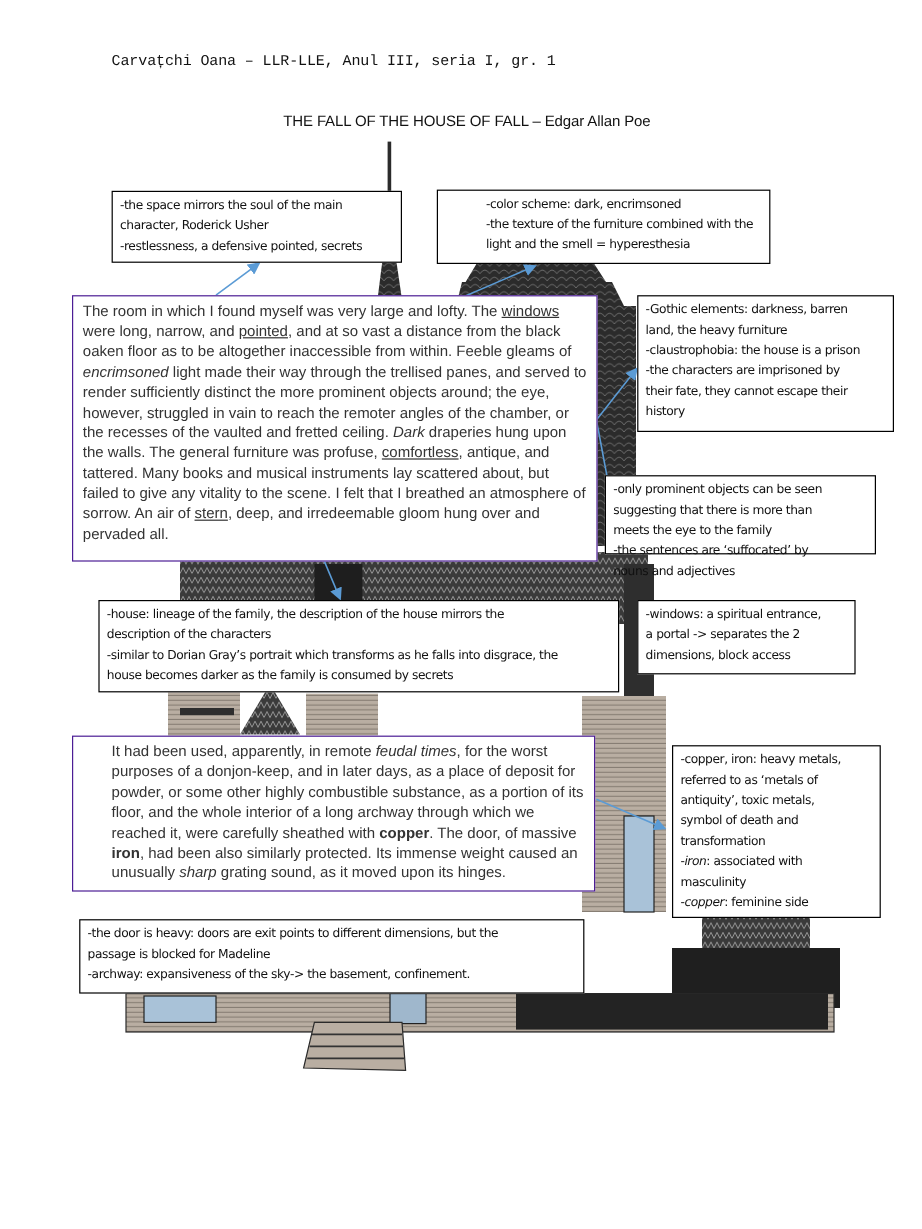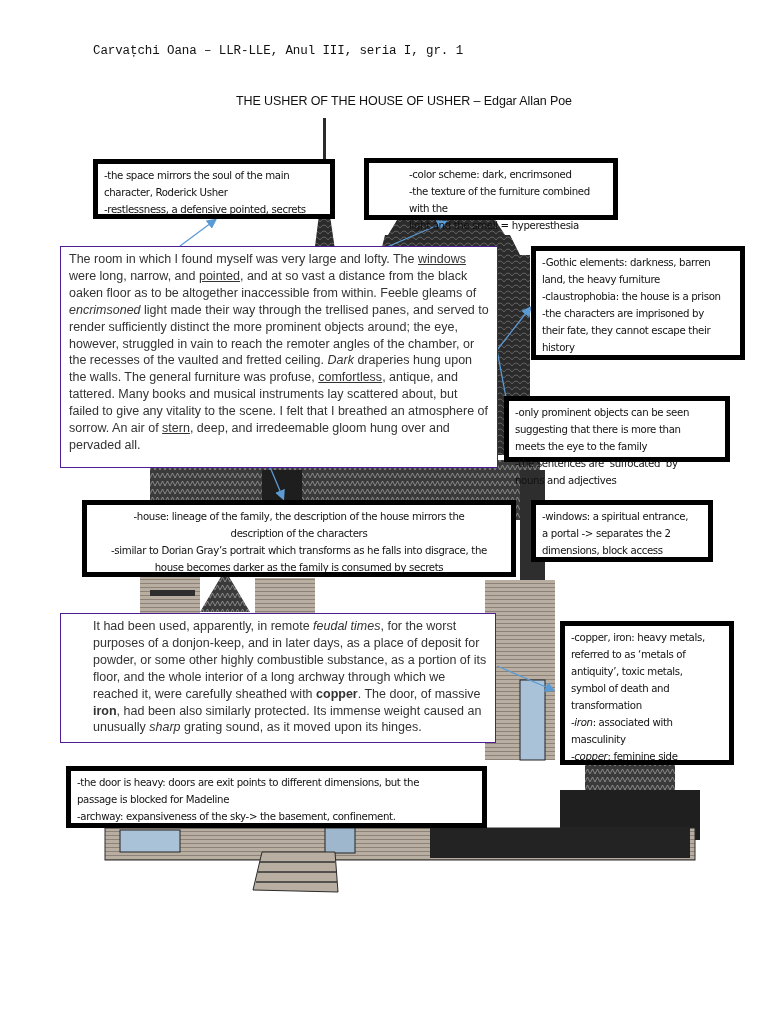--- a/index.html
+++ b/index.html
@@ -5,35 +5,35 @@
   html, body { margin:0; padding:0; }
   body { width:768px; height:1024px; background:#ffffff; position:relative; overflow:hidden;
          font-family:"DejaVu Sans", sans-serif; color:#111; }
   .abs { position:absolute; }
   .author { left:93px; top:44px; font-size:12.5px; font-family:Liberation Mono, monospace; color:#111; letter-spacing:-0.1px; }
   .title { left:236px; top:94px; font-size:12.5px; font-family:"Liberation Sans", sans-serif; color:#111; letter-spacing:-0.1px; }
 
   
   #house { position:absolute; left:0; top:0; width:768px; height:1024px; }
 
-  .note { position:absolute; background:#fff; border:5px solid #000000; box-sizing:border-box;
+  .note { position:absolute; background:#fff; border:1px solid #000000; box-sizing:border-box;
           font-family:"DejaVu Sans", sans-serif; font-size:10.2px; line-height:17px; color:#111;
           padding:3px 6px; letter-spacing:-0.35px; }
   .note p { margin:0; }
   .quote { position:absolute; background:#fff; border:1px solid #4c1d95; box-sizing:border-box;
            font-family:"Liberation Sans", sans-serif; font-size:12.5px; line-height:16.9px; color:#333;
            padding:4px 8px; }
   .quote u { text-decoration:underline; }
   #arrows { position:absolute; left:0; top:0; width:768px; height:1024px; pointer-events:none; }
 </style>
 </head>
 <body>
 
 <div class="abs author">Carvațchi Oana – LLR-LLE, Anul III, seria I, gr. 1</div>
-<div class="abs title">THE USHER OF THE HOUSE OF USHER – Edgar Allan Poe</div>
+<div class="abs title">THE FALL OF THE HOUSE OF FALL – Edgar Allan Poe</div>
 
 <svg id="house" viewBox="0 0 768 1024">
   <defs>
     <pattern id="shingle" width="8" height="6" patternUnits="userSpaceOnUse">
       <rect width="8" height="6" fill="#2b2b2b"></rect>
       <path d="M0 6 Q4 0 8 6" stroke="#777" stroke-width="0.7" fill="none"></path>
     </pattern>
     <pattern id="siding" width="6" height="4" patternUnits="userSpaceOnUse">
       <rect width="6" height="4" fill="#b9aea2"></rect>
       <line x1="0" y1="3.5" x2="6" y2="3.5" stroke="#6e655c" stroke-width="0.6"></line>
@@ -94,21 +94,21 @@
   <line x1="270" y1="467" x2="283" y2="498" stroke="#5b9bd5" stroke-width="1.3" marker-end="url(#ah)"></line>
   <line x1="497" y1="666" x2="553" y2="690" stroke="#5b9bd5" stroke-width="1.3" marker-end="url(#ah)"></line>
 </svg>
 
 <div class="note" style="left:93px;top:159px;width:242px;height:60px;">
   <p>-the space mirrors the soul of the main</p>
   <p>character, Roderick Usher</p>
   <p>-restlessness, a defensive pointed, secrets</p>
 </div>
 
-<div class="note" style="left:364px;top:158px;width:254px;height:62px;padding-left:40px;">
+<div class="note" style="left:364px;top:158px;width:278px;height:62px;padding-left:40px;">
   <p>-color scheme: dark, encrimsoned</p>
   <p>-the texture of the furniture combined with the</p>
   <p>light and the smell = hyperesthesia</p>
 </div>
 
 <div class="quote" style="left:60px;top:246px;width:438px;height:222px;">
   <span>The room in which I found myself was very large and lofty. The</span>
   <u>windows</u><span> were long, narrow, and </span><u>pointed</u><span>, and at so vast a distance from the black oaken floor as to be altogether inaccessible from within. Feeble gleams of </span><i>encrimsoned</i><span> light made their way through the trellised panes, and served to render sufficiently distinct the more prominent objects around; the eye, however, struggled in vain to reach the remoter angles of the chamber, or the recesses of the vaulted and fretted ceiling. </span><i>Dark</i><span> draperies hung upon the walls. The general furniture was profuse, </span><u>comfortless</u><span>, antique, and tattered. Many books and musical instruments lay scattered about, but failed to give any vitality to the scene. I felt that I breathed an atmosphere of sorrow. An air of </span><u>stern</u><span>, deep, and irredeemable gloom hung over and pervaded all.</span>
 </div>
 
@@ -122,21 +122,21 @@
 </div>
 
 <div class="note" style="left:504px;top:396px;width:226px;height:66px;">
   <p>-only prominent objects can be seen</p>
   <p>suggesting that there is more than</p>
   <p>meets the eye to the family</p>
   <p>-the sentences are ‘suffocated’ by</p>
   <p>nouns and adjectives</p>
 </div>
 
-<div class="note" style="left:82px;top:500px;width:434px;height:77px;text-align:center;">
+<div class="note" style="left:82px;top:500px;width:434px;height:77px;">
   <p>-house: lineage of the family, the description of the house mirrors the</p>
   <p>description of the characters</p>
   <p>-similar to Dorian Gray’s portrait which transforms as he falls into disgrace, the</p>
   <p>house becomes darker as the family is consumed by secrets</p>
 </div>
 
 <div class="note" style="left:531px;top:500px;width:182px;height:62px;">
   <p>-windows: a spiritual entrance,</p>
   <p>a portal -&gt; separates the 2</p>
   <p>dimensions, block access</p>

